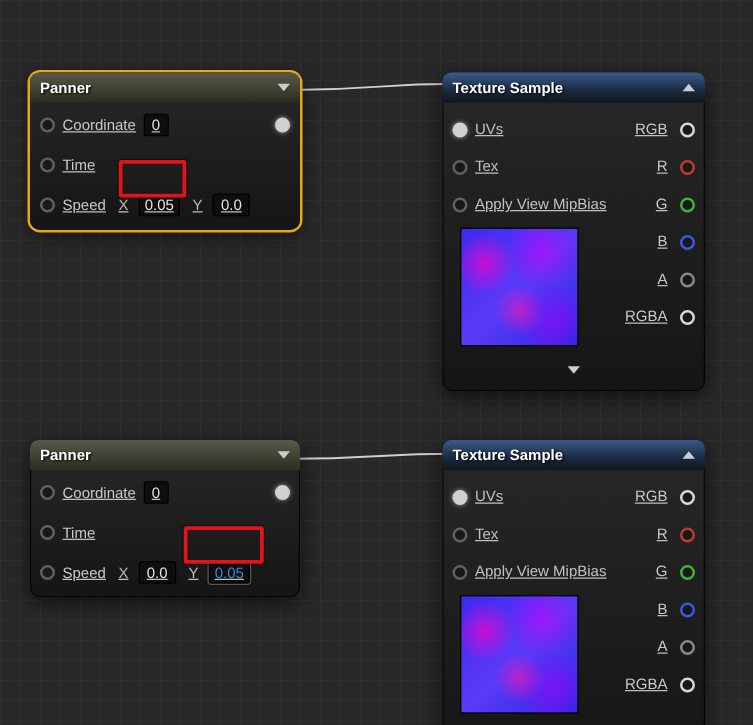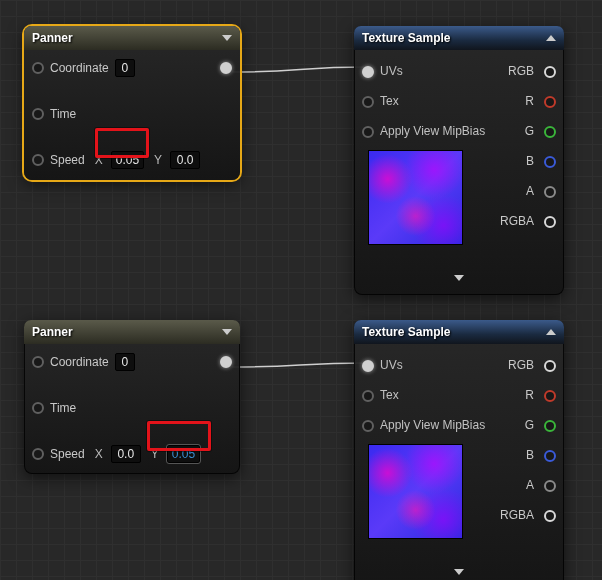--- a/index.html
+++ b/index.html
@@ -24,20 +24,21 @@
       linear-gradient(to right, #1f1f1f 1px, transparent 1px),
       linear-gradient(to bottom, #1f1f1f 1px, transparent 1px);
     background-size: 16px 16px, 16px 16px, 96px 96px, 96px 96px;
   }
   .canvas { position: absolute; inset: 0; }
   .node {
     position: absolute;
     border-radius: 8px;
     background: linear-gradient(180deg, rgba(40,40,40,0.95), rgba(20,20,20,0.95));
     box-shadow: 0 4px 16px rgba(0,0,0,0.6), inset 0 0 0 1px rgba(0,0,0,0.8);
+    margin-top: 32px;
   }
   .node.selected {
     box-shadow: 0 0 0 2px #e6a817, 0 4px 16px rgba(0,0,0,0.6);
   }
   .node-header {
     height: 24px;
     border-radius: 7px 7px 0 0;
     display: flex;
     align-items: center;
     justify-content: space-between;
@@ -47,22 +48,23 @@
     font-weight: 600;
     text-shadow: 1px 1px 2px #000;
   }
   .node-header.tex {
     background: linear-gradient(180deg, #3b5a8a 0%, #1a2a40 60%, #10151d 100%);
   }
   .node-body {
     padding: 8px 8px 10px 8px;
     display: flex;
     flex-direction: column;
-    gap: 26px;
+    gap: 12px;
     position: relative;
+    text-decoration: underline;
   }
   .row {
     display: flex;
     align-items: center;
     gap: 6px;
     height: 20px;
     position: relative;
   }
   .row .label { color: #c8c8c8; }
   .pin {

